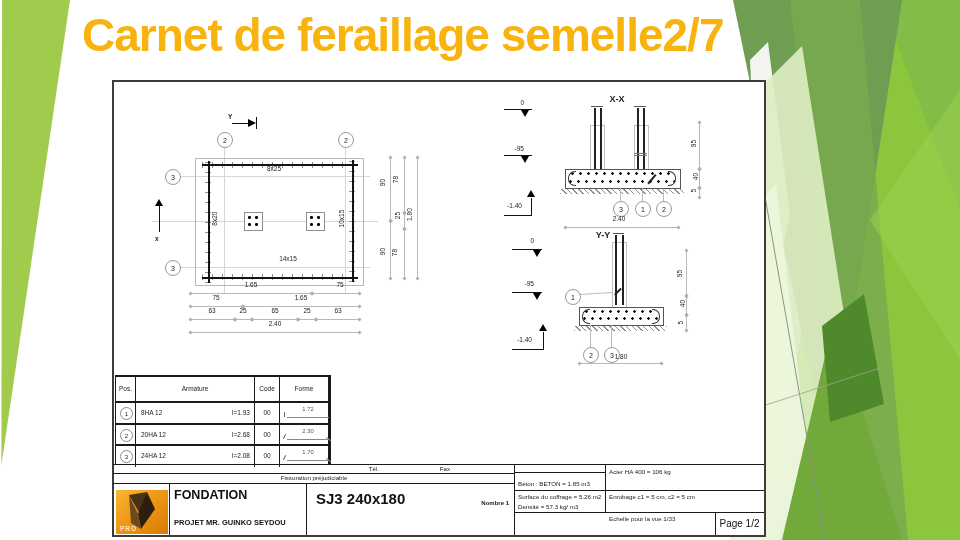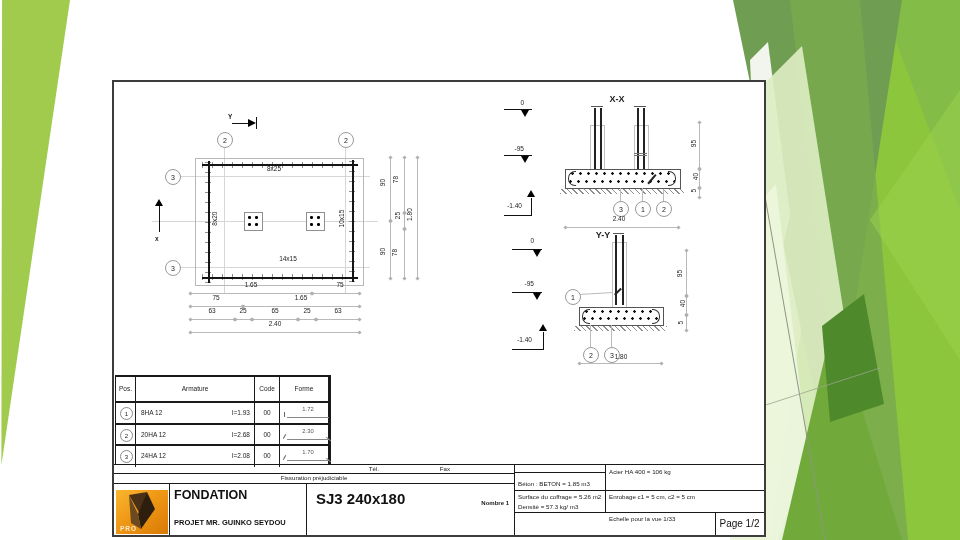--- a/index.html
+++ b/index.html
@@ -341,14 +341,15 @@
       <div class="a tb-t" style="left:404px;top:17px;">Béton : BETON = 1.85 m3</div>
       <div class="a tb-t" style="left:404px;top:30px;">Surface du coffrage = 5.26 m2</div>
       <div class="a tb-t" style="left:404px;top:40px;">Densité = 57.3 kg/ m3</div>
       <div class="a tb-t" style="left:495px;top:30px;">Enrobage  c1 = 5 cm,  c2 = 5 cm</div>
       <div class="a tb-t" style="left:495px;top:52px;">Echelle pour la vue 1/33</div>
       <div class="a tc" style="left:601px;top:54px;width:49px;font-size:10px;color:#111;">Page 1/2</div>
     </div>
 
   </div>
 
+  <div class="a" id="title">Carnet de feraillage semelle2/7</div>
 
 </div>
 
 </body></html>

